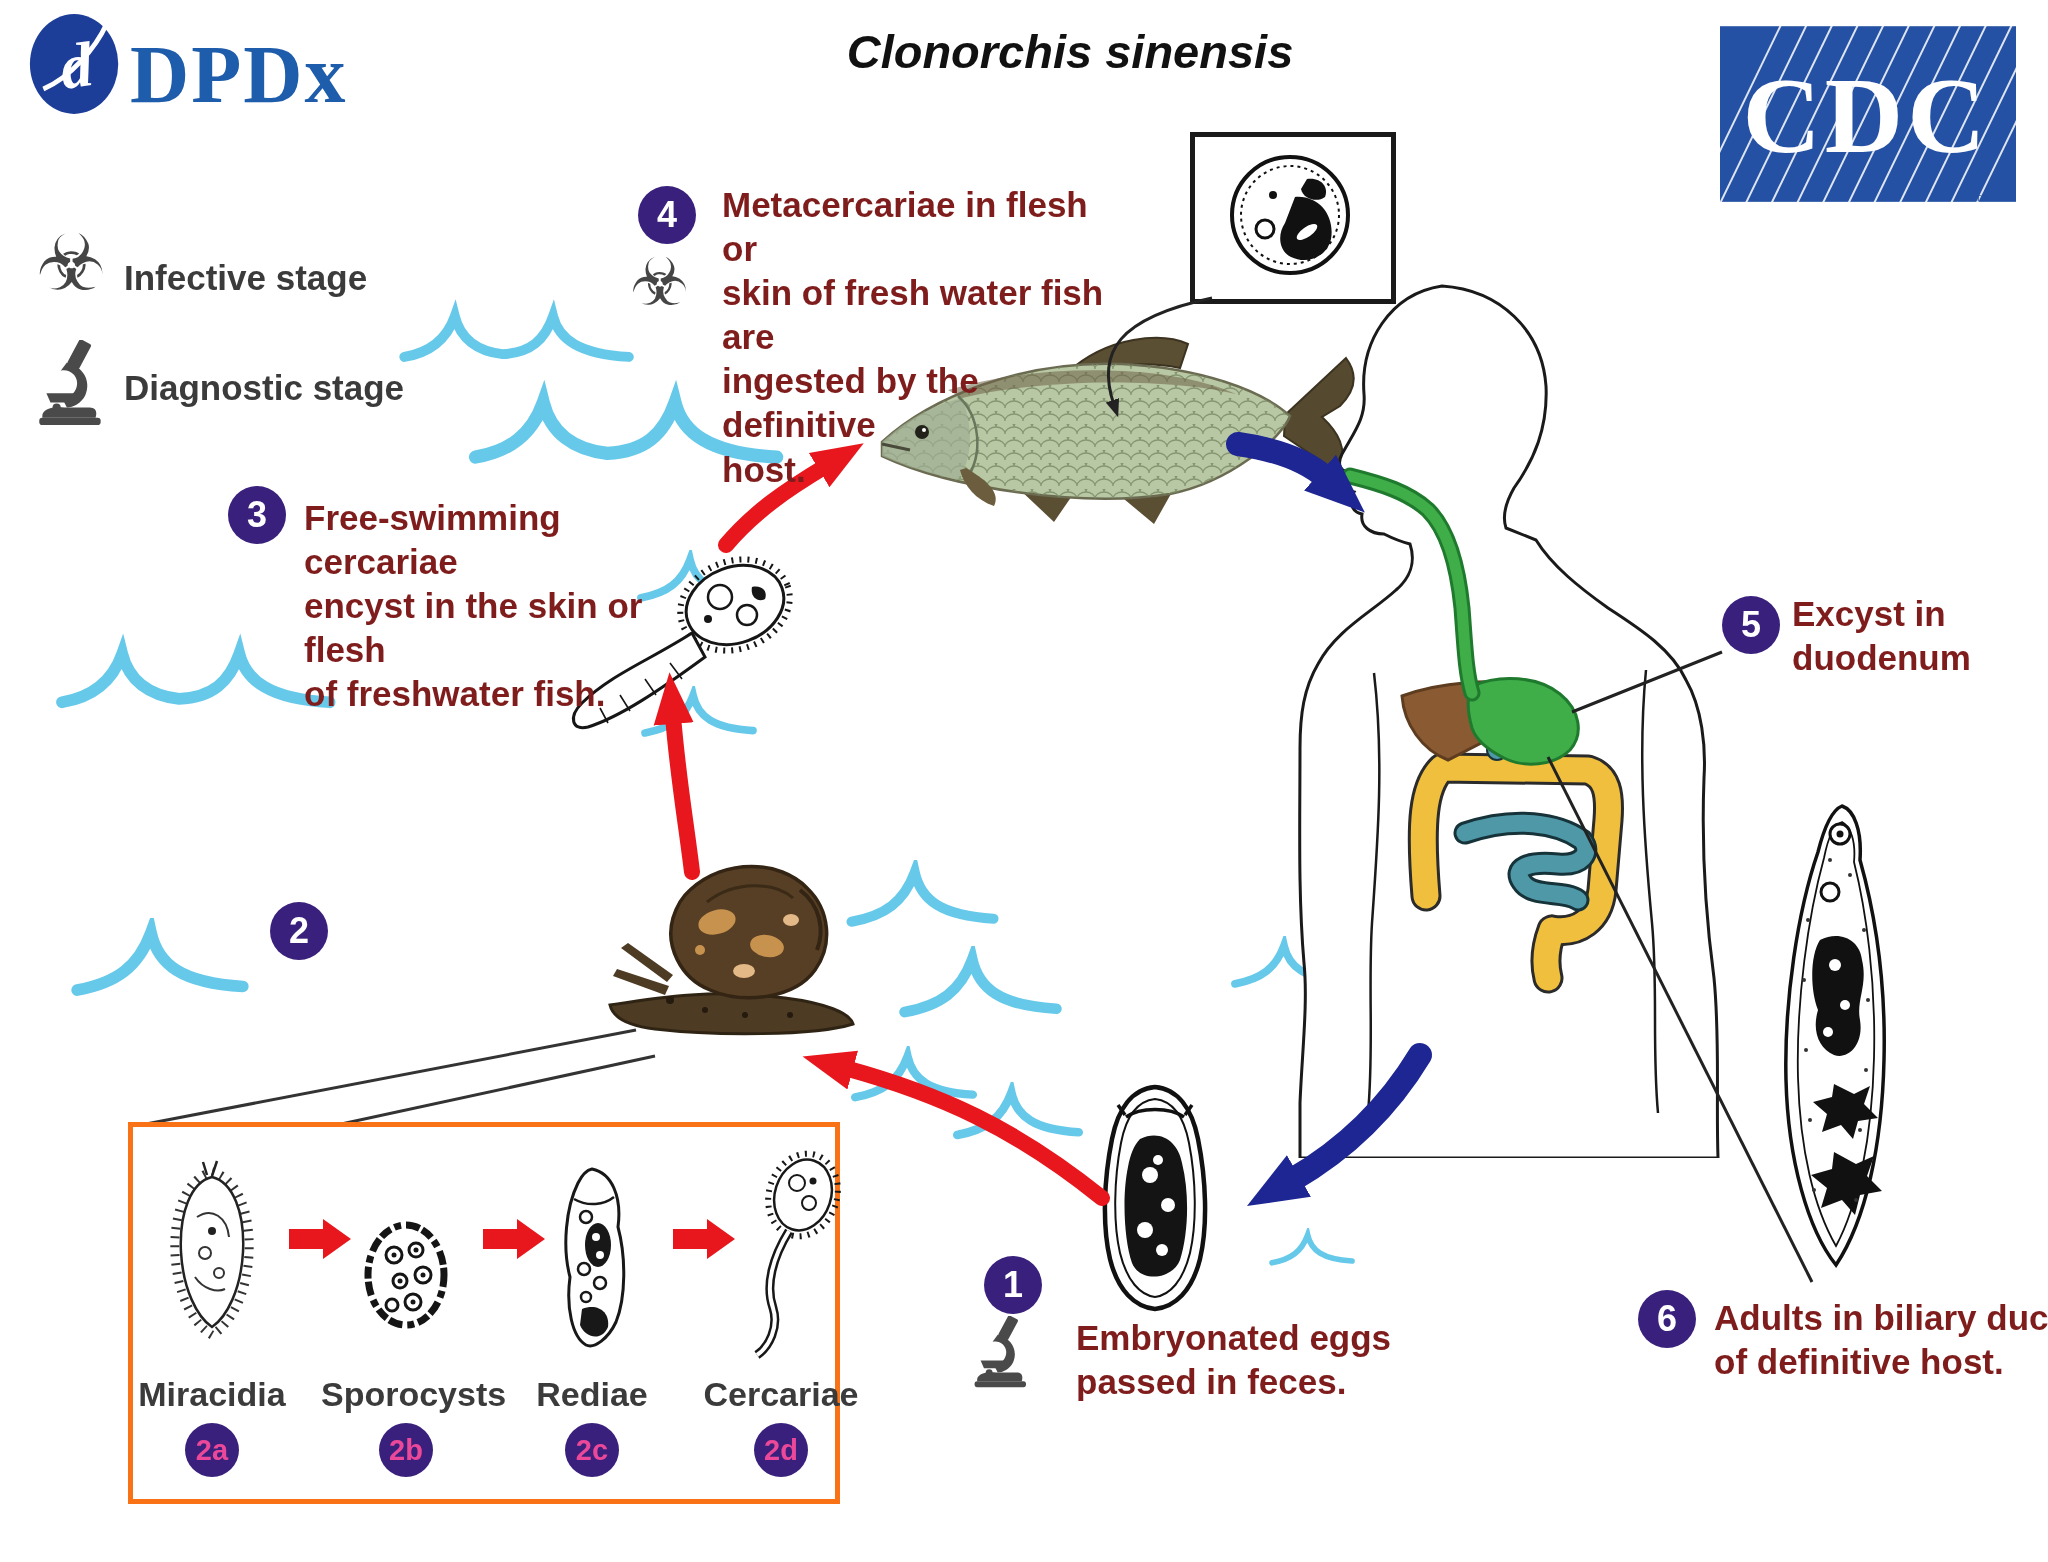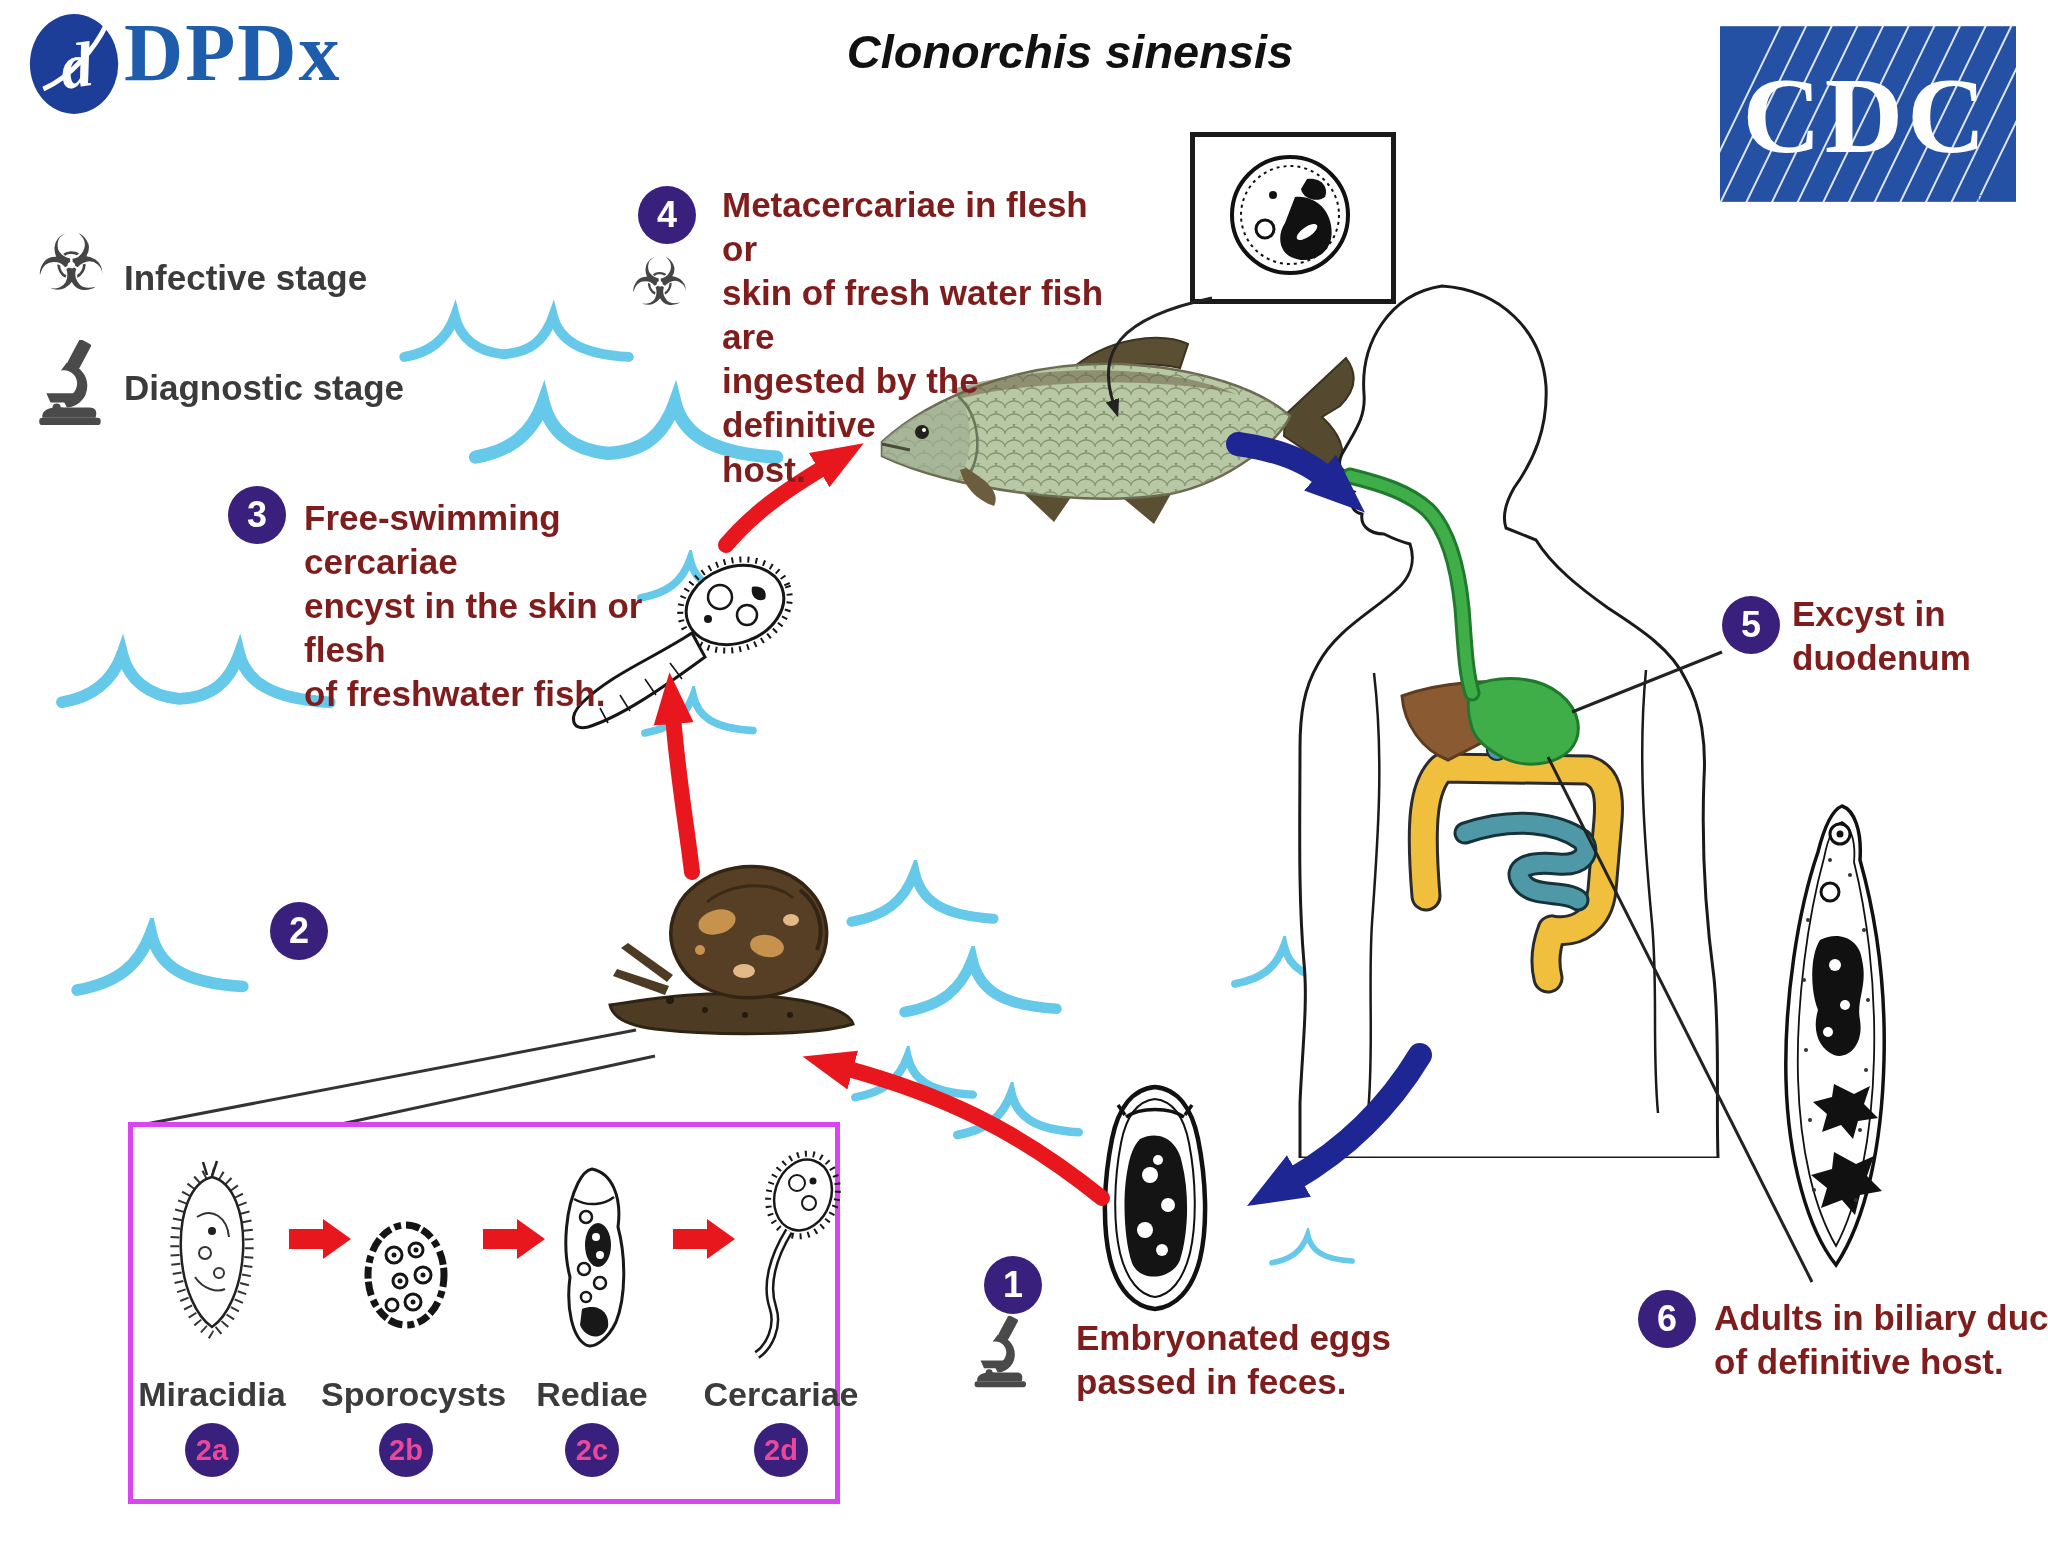--- a/index.html
+++ b/index.html
@@ -1,29 +1,29 @@
 <!DOCTYPE html>
 <html><head>
 <meta charset="utf-8">
 <style>
   html,body{margin:0;padding:0;background:#fff;}
   .canvas{position:relative;width:2048px;height:1562px;background:#ffffff;overflow:hidden;
           font-family:"Liberation Sans",sans-serif;}
   .abs{position:absolute;}
   .title{font-size:47px;font-weight:bold;font-style:italic;color:#111;white-space:nowrap;}
-  .dpdx-wrap{display:flex;align-items:flex-start;}
+  .dpdx-wrap{display:flex;align-items:flex-end;gap:6px;}
   .dpdx-text{font-family:"Liberation Serif",serif;font-weight:bold;font-size:82px;color:#1e5dab;letter-spacing:2px;line-height:1;}
   .badge{width:58px;height:58px;border-radius:50%;background:#39207c;color:#fff;
          display:flex;align-items:center;justify-content:center;font-weight:bold;font-size:36px;}
   .badge-sm{width:54px;height:54px;border-radius:50%;background:#39207c;color:#ec4899;
          display:flex;align-items:center;justify-content:center;font-weight:bold;font-size:29px;}
   .step-text{white-space:pre-line;font-size:35px;font-weight:bold;color:#7f1d1d;line-height:1.26;}
   .legend-label{font-size:35px;font-weight:bold;color:#3b3b3b;white-space:nowrap;}
   .bio-glyph{font-family:"DejaVu Sans",sans-serif;color:#454545;line-height:1;}
-  .stage-box{border:5px solid #d946ef;background:#fff;}
+  .stage-box{border:5px solid #f97316;background:#fff;}
   .inset-box{border:5px solid #1a1a1a;background:#fff;}
   .stage-label{font-size:34px;font-weight:bold;color:#3b3b3b;text-align:center;}
   svg{display:block;}
 </style>
 </head>
 <body>
 
 <div class="canvas">
 
   <div id="wave-layer" class="abs" style="left:0;top:0;width:2048px;height:1562px;">

